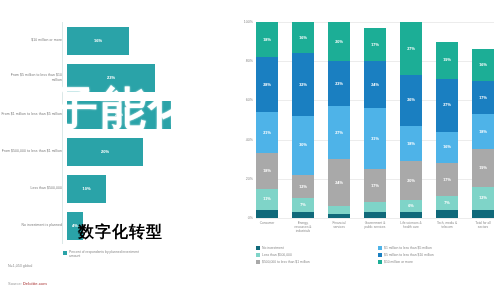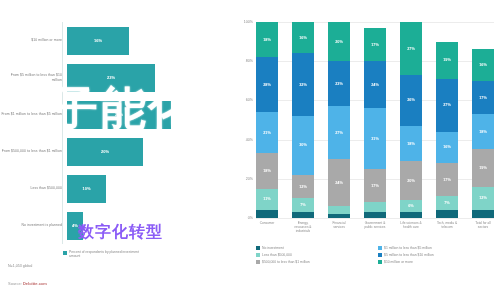--- a/index.html
+++ b/index.html
@@ -82,21 +82,21 @@
     letter-spacing:2px;
     text-shadow:0 0 2px rgba(255,255,255,.9);
     pointer-events:none;
     white-space:nowrap;
   }
   .watermark2{
     position:absolute;left:78px;top:222px;
     font-family:"DejaVu Serif", serif;
     font-size:16px;
     font-weight:bold;
-    color:#8b5cf6;
+    color:#000000;
     letter-spacing:1px;
     pointer-events:none;
     white-space:nowrap;
     filter:blur(.3px);
   }
 
   
   .right-panel{
     position:absolute;left:228px;top:0;width:272px;height:300px;
   }

